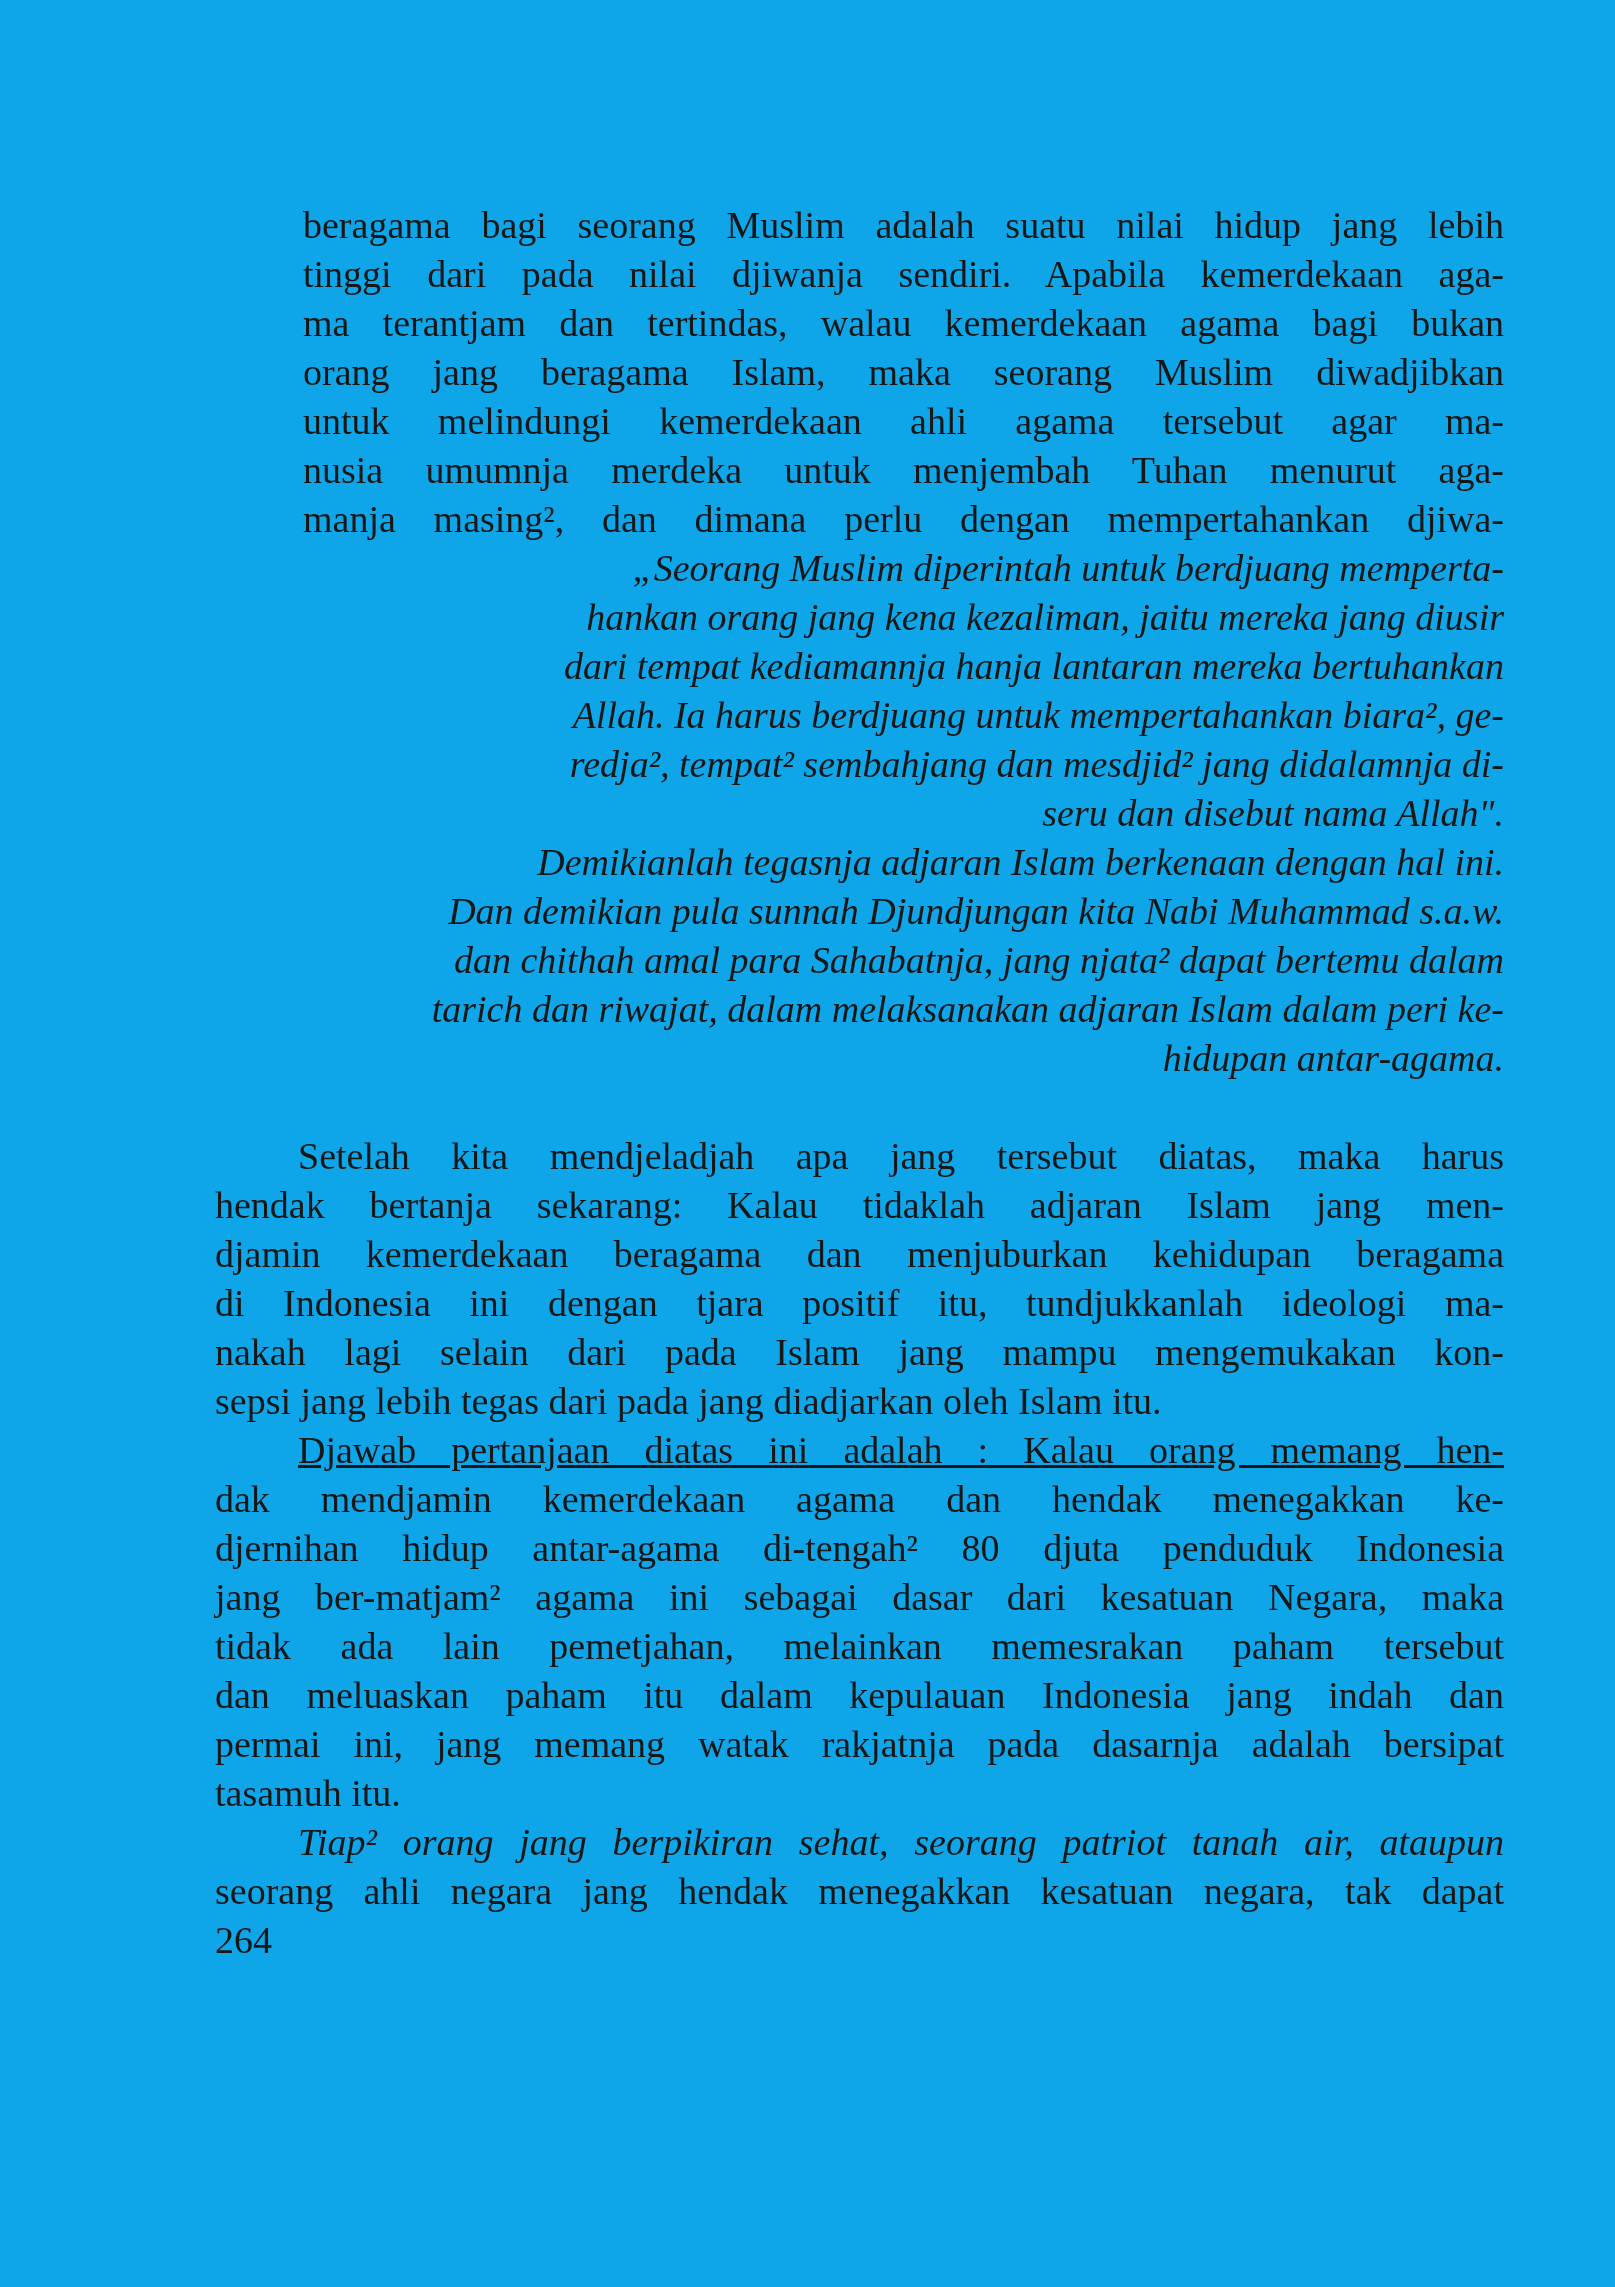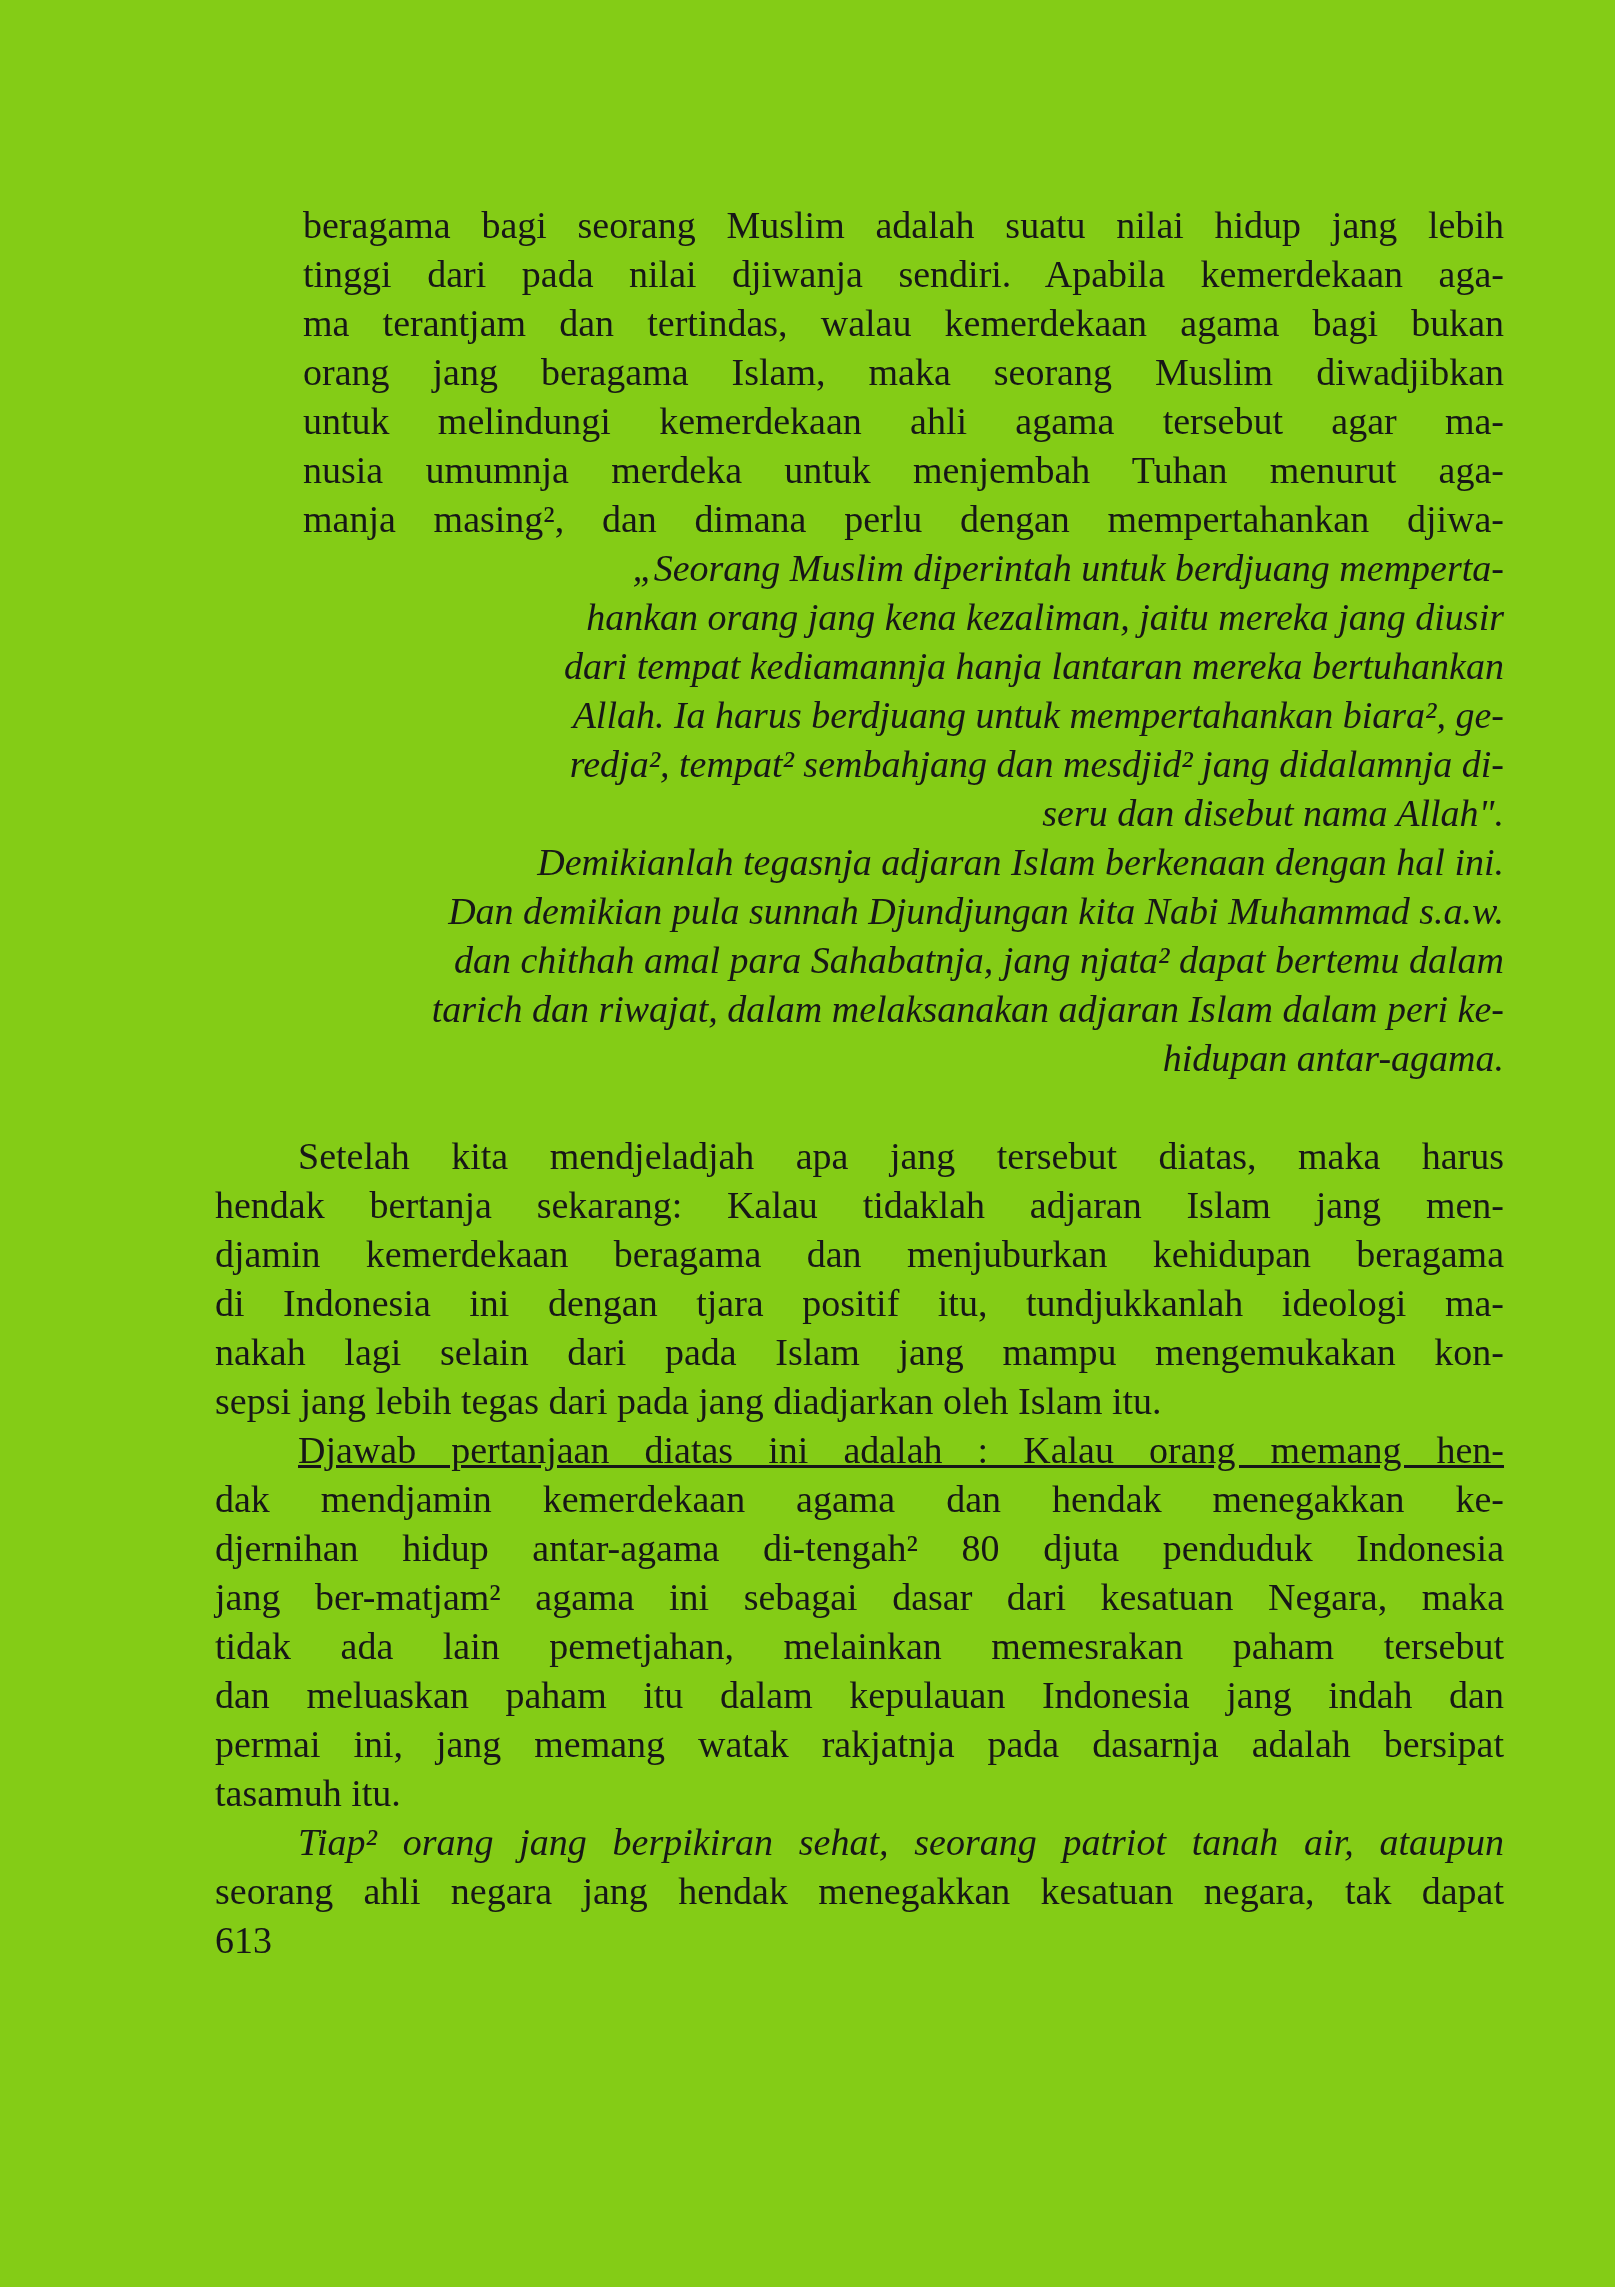--- a/index.html
+++ b/index.html
@@ -1,20 +1,20 @@
 <!DOCTYPE html>
 <html style="font-size:14.8px"><head>
 <meta charset="utf-8">
 <style>
   html,body{margin:0;padding:0;background:#e8e8e8;}
   .page{
     position:relative;
     width:1615px;
     height:2288px;
-    background:#84cc16;
+    background:#0ea5e9;
     font-family:"Liberation Serif", serif;
     font-size:38px;
     line-height:49px;
     color:#171717;
     overflow:hidden;
   }
   .text-area{
     position:absolute;
     left:215px;
     top:201px;
@@ -75,16 +75,16 @@
           <div class="line align-justify">tidak ada lain pemetjahan, melainkan memesrakan paham tersebut</div>
           <div class="line align-justify">dan meluaskan paham itu dalam kepulauan Indonesia jang indah dan</div>
           <div class="line align-justify">permai ini, jang memang watak rakjatnja pada dasarnja adalah bersipat</div>
           <div class="line align-left">tasamuh itu.</div>
         </div>
         <div class="block">
           <div class="line align-justify" style="padding-left: 83px; font-style: italic;">Tiap² orang jang berpikiran sehat, seorang patriot tanah air, ataupun</div>
           <div class="line align-justify">seorang ahli negara jang hendak menegakkan kesatuan negara, tak dapat</div>
         </div>
       </div>
-    <div class="line page-number">613</div>
+    <div class="line page-number">264</div>
   </div>
 </div>
 
 
 </body></html>

